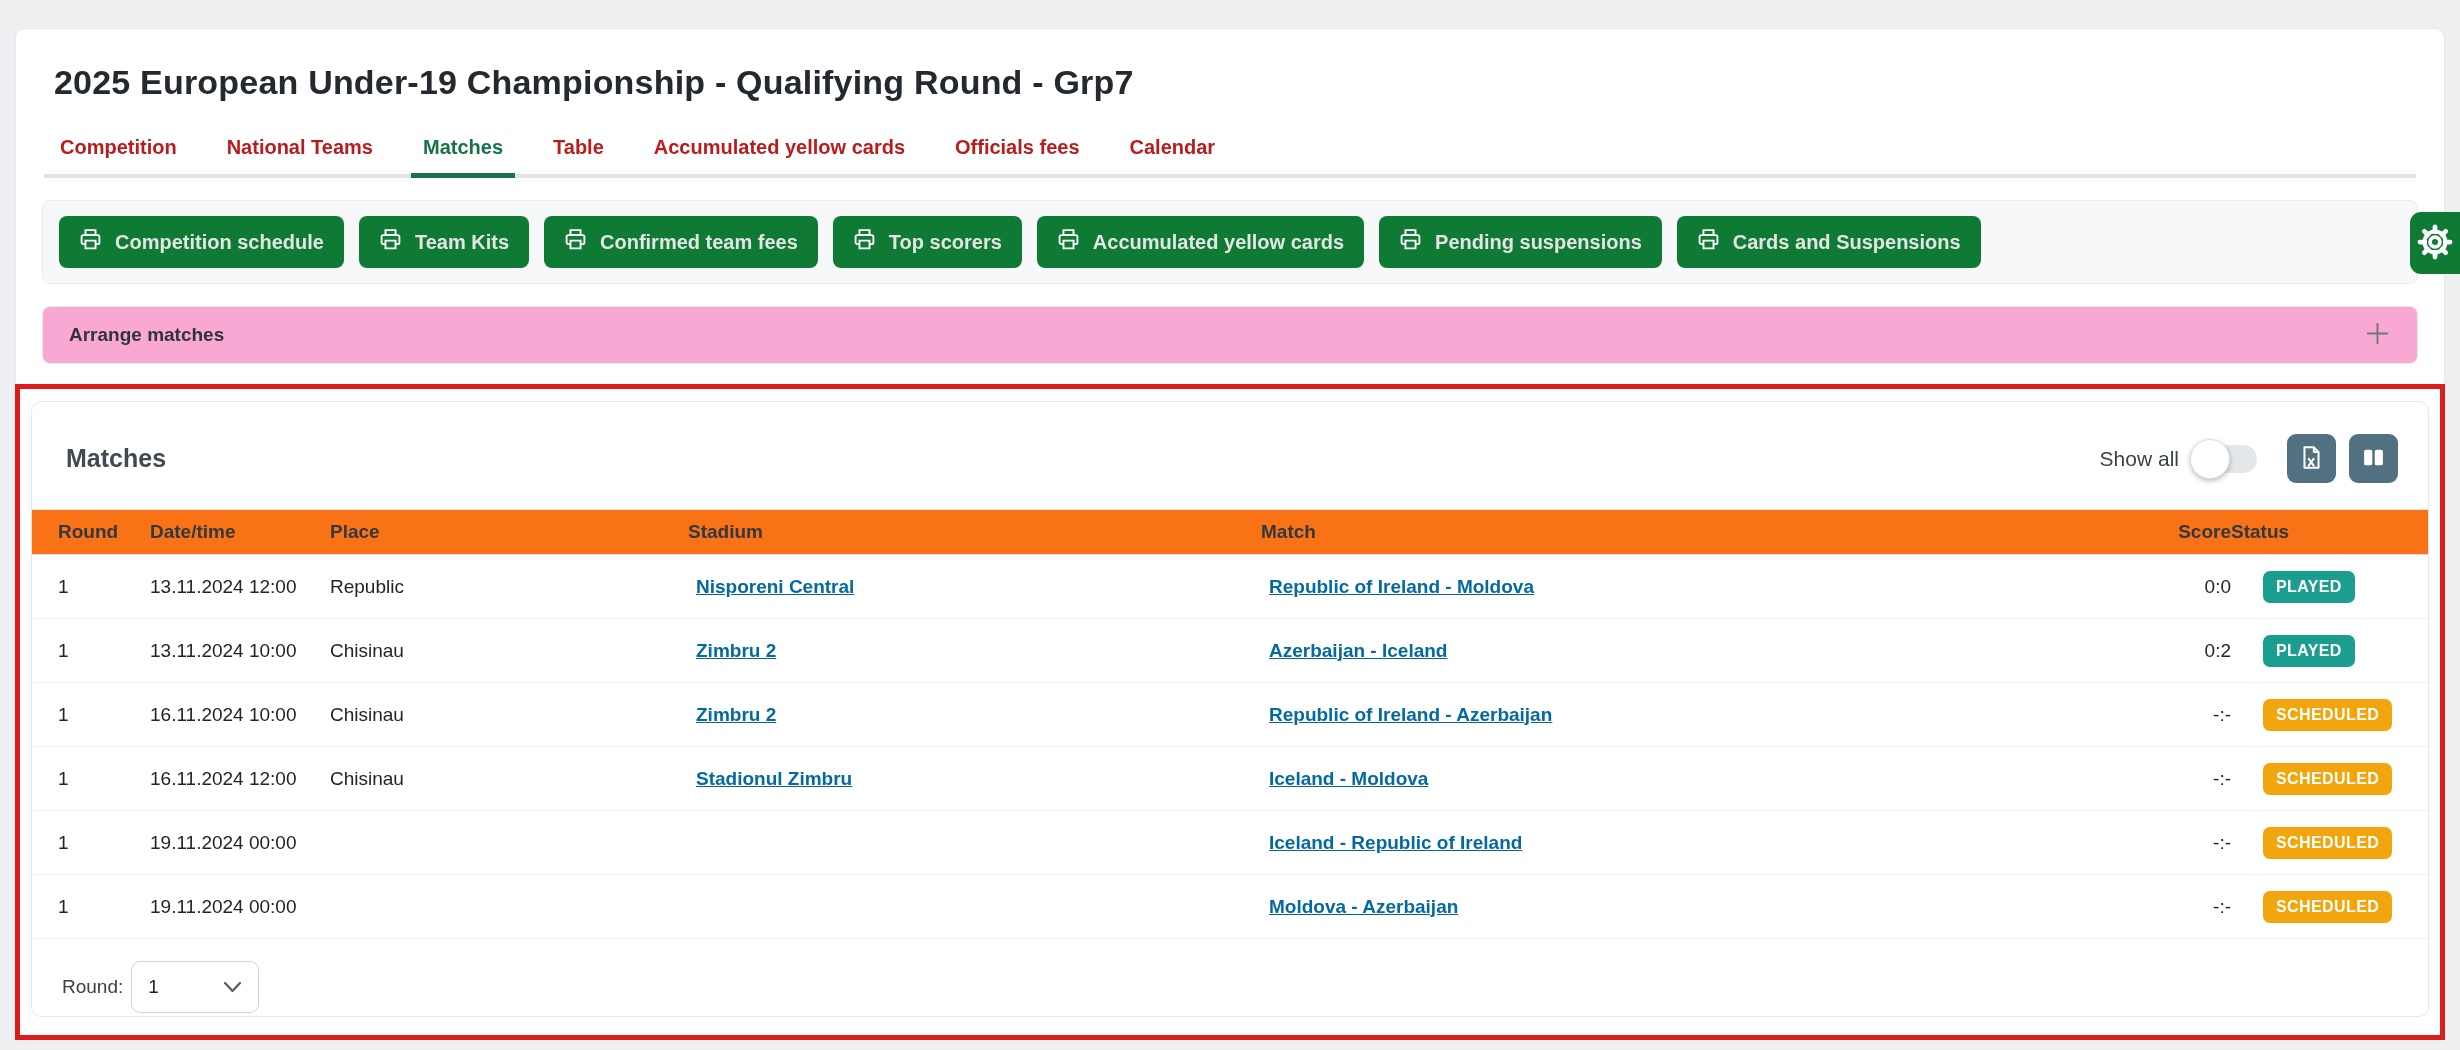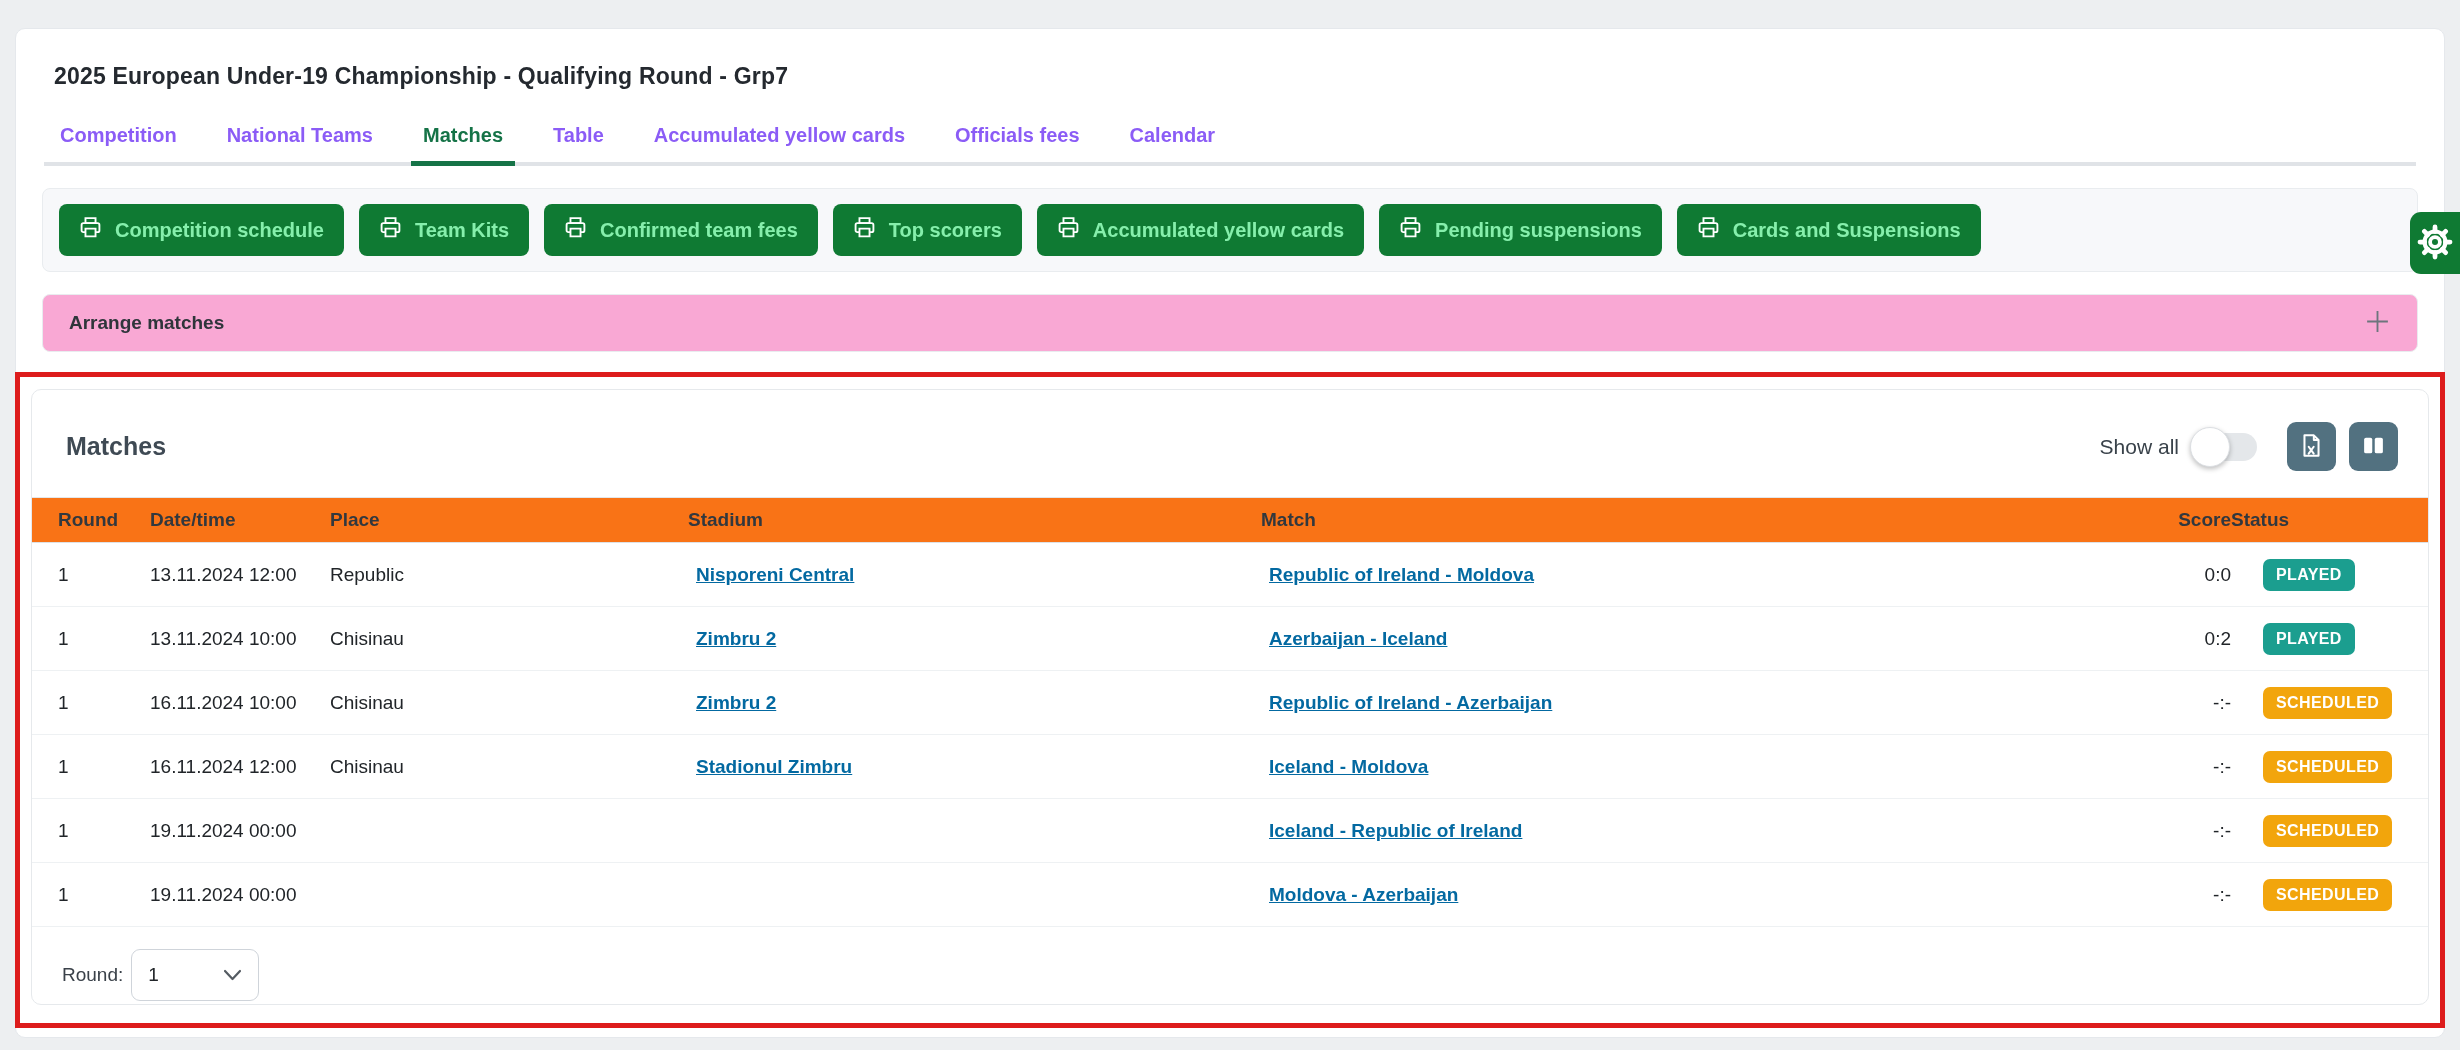--- a/index.html
+++ b/index.html
@@ -17,42 +17,42 @@
     font-family:"Liberation Sans","DejaVu Sans",sans-serif;
     color:#212529;
     position:relative;
   }
   .main-card{
     position:absolute;left:15px;top:28px;width:2430px;height:1010px;
     background:#fff;border:1px solid #e5e8ec;border-radius:10px;
     padding:0 26px;
   }
   .page-title{
-    margin:34px 12px 0;font-size:23px;font-weight:700;color:#24292f;letter-spacing:.2px;
+    margin:34px 12px 0;font-size:34px;font-weight:700;color:#24292f;letter-spacing:.2px;
   }
   .tab-bar{
     display:flex;gap:46px;margin:34px 2px 0;padding:0 14px;
     border-bottom:4px solid #e0e3e7;
   }
   .tab{
-    font-size:20px;font-weight:700;color:#8b5cf6;padding:0 2px 15px;
+    font-size:20px;font-weight:700;color:#b91c1c;padding:0 2px 15px;
     position:relative;cursor:pointer;white-space:nowrap;
   }
   .tab.active{color:var(--tab-active-green);}
   .tab.active::after{
     content:"";position:absolute;left:-10px;right:-10px;bottom:-4px;height:5px;
     background:var(--tab-active-green);
   }
   .toolbar{
     margin-top:22px;background:#f7f8fa;border:1px solid #e9ecef;border-radius:8px;
     padding:15px 16px;display:flex;gap:15px;align-items:center;
   }
   .print-btn{
     display:flex;align-items:center;gap:13px;
-    background:var(--accent-green);color:#86efac;
+    background:var(--accent-green);color:#e5e5e5;
     font-size:20px;font-weight:600;font-family:inherit;
     border:none;border-radius:8px;padding:12px 20px;cursor:pointer;white-space:nowrap;
   }
   .print-btn svg{flex:none;}
   .gear-fab{
     position:absolute;right:0;top:212px;width:50px;height:62px;
     background:var(--accent-green);border:none;border-radius:11px 0 0 11px;
     display:flex;align-items:center;justify-content:center;cursor:pointer;
   }
   .arrange-panel{

